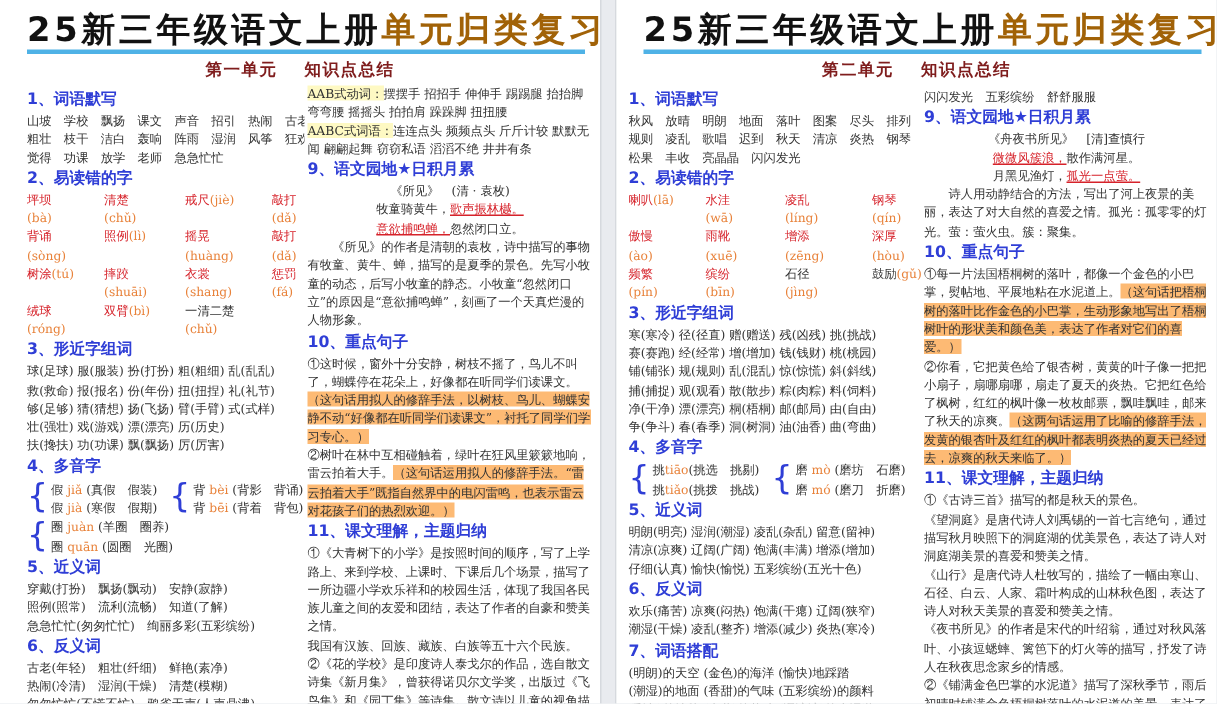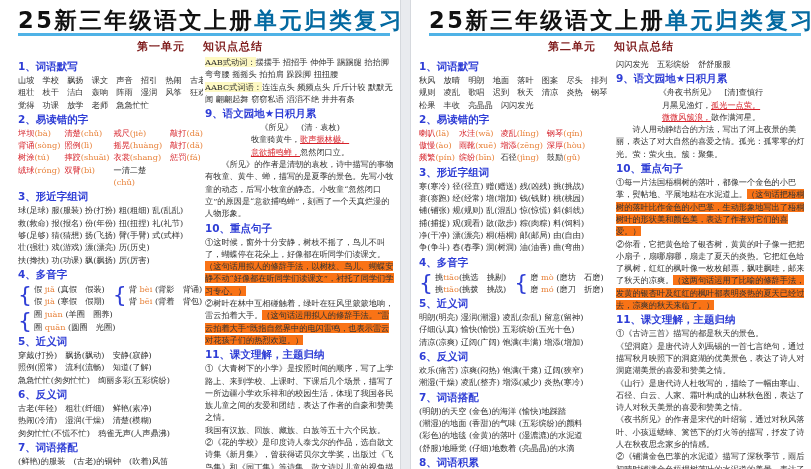--- a/index.html
+++ b/index.html
@@ -3,40 +3,40 @@
 <meta charset="utf-8">
 <style>
   * { box-sizing: border-box; margin: 0; padding: 0; }
   html, body { width: 811px; height: 469px; overflow: hidden; background: #eef0f3; }
   body { font-family: "DejaVu Serif", serif; position: relative; }
   .page { position: absolute; top: 0; width: 400px; height: 469px; background: #ffffff; overflow: hidden; }
   .page.left { left: 0; }
   .page.right { left: 411px; width: 400px; }
   .divider { position: absolute; left: 400px; top: 0; width: 11px; height: 469px; background: #e9ebef; border-left: 1px solid #d6d9de; border-right: 1px solid #d6d9de; }
   .title { position: absolute; left: 18px; top: 6px; width: 372px; height: 30px; font-family: "DejaVu Sans", sans-serif; font-weight: bold; font-size: 22.5px; letter-spacing: 2.5px; white-space: nowrap; color: #111; border-bottom: 3px solid #4fb2e6; line-height: 28px; }
-  .title .red { color: #0369a1; }
+  .title .red { color: #a16207; }
   .subtitle { position: absolute; top: 39px; left: 0; width: 100%; text-align: center; font-size: 11px; font-weight: bold; color: #7f1d1d; letter-spacing: 1px; }
   .subtitle span { margin: 0 9px; }
   .col { position: absolute; top: 58px; font-size: 8.2px; line-height: 12.3px; color: #333; }
   .col.c1 { left: 18px; width: 185px; }
   .col.c2 { left: 205px; width: 190px; }
   .h { color: #2f3ed6; font-family: "DejaVu Sans", sans-serif; font-weight: bold; font-size: 10.5px; line-height: 15px; margin-top: 1px; }
   .row { white-space: nowrap; overflow: hidden; }
   .red { color: #d6222a; }
   .py { color: #e8823a; }
-  .hl { background: #f97316; }
+  .hl { background: #fdba74; }
   .hl-y { background: #fef9c3; }
   .u { color: #d6222a; text-decoration: underline; }
   .center { text-align: center; }
   .indent { text-indent: 2em; }
   .poly { display: flex; align-items: center; margin: 1px 0; white-space: nowrap; }
   .brace { font-size: 22px; color: #2f3ed6; line-height: 22px; margin-right: 2px; font-family: "DejaVu Sans", sans-serif; }
   .poly-group { display: flex; margin-right: 8px; align-items: center; }
   .para { white-space: normal; word-break: break-all; }
-  .grid4 { display: grid; grid-template-columns: repeat(4, auto); column-gap: 4px; justify-content: start; }
+  .grid4 { display: grid; grid-template-columns: repeat(4, auto); column-gap: 20px; justify-content: start; }
 </style>
 </head>
 <body>
 
 <div class="page left">
   <div class="title"><span>25新三年级语文上册</span><span class="red">单元归类复习</span></div>
   <div class="subtitle"><span>第一单元</span><span>知识点总结</span></div>
 
   <div class="col c1">
     <div class="h">1、词语默写</div>
@@ -183,44 +183,44 @@
         <span class="brace">{</span>
         <div>
           <div><span>磨</span> <span class="py">mò</span> <span>(磨坊　石磨)</span></div>
           <div><span>磨</span> <span class="py">mó</span> <span>(磨刀　折磨)</span></div>
         </div>
       </div>
     </div>
 
     <div class="h">5、近义词</div>
     <div class="row">明朗(明亮) 湿润(潮湿) 凌乱(杂乱) 留意(留神)</div>
+    <div class="row">清凉(凉爽) 辽阔(广阔) 饱满(丰满) 增添(增加)</div>
     <div class="row">仔细(认真) 愉快(愉悦) 五彩缤纷(五光十色)</div>
-    <div class="row">清凉(凉爽) 辽阔(广阔) 饱满(丰满) 增添(增加)</div>
 
     <div class="h">6、反义词</div>
     <div class="row">欢乐(痛苦) 凉爽(闷热) 饱满(干瘪) 辽阔(狭窄)</div>
     <div class="row">潮湿(干燥) 凌乱(整齐) 增添(减少) 炎热(寒冷)</div>
 
     <div class="h">7、词语搭配</div>
     <div class="row">(明朗)的天空 (金色)的海洋 (愉快)地踩踏</div>
     <div class="row">(潮湿)的地面 (香甜)的气味 (五彩缤纷)的颜料</div>
     <div class="row">(彩色)的地毯 (金黄)的落叶 (湿漉漉)的水泥道</div>
     <div class="row">(舒服)地睡觉 (仔细)地数着 (亮晶晶)的水滴</div>
 
     <div class="h">8、词语积累</div>
 
   </div>
 
   <div class="col c2" style="top:58px;">
     <div class="row">闪闪发光　五彩缤纷　舒舒服服</div>
 
     <div class="h">9、语文园地★日积月累</div>
     <div class="center">《舟夜书所见》　[清]查慎行</div>
+    <div class="center"><span class="u">微微风簇浪，</span><span>散作满河星。</span></div>
     <div class="center"><span>月黑见渔灯，</span><span class="u">孤光一点萤。</span></div>
-    <div class="center"><span class="u">微微风簇浪，</span><span>散作满河星。</span></div>
     <div class="para indent">诗人用动静结合的方法，写出了河上夜景的美丽，表达了对大自然的喜爱之情。孤光：孤零零的灯光。萤：萤火虫。簇：聚集。</div>
 
     <div class="h">10、重点句子</div>
     <div class="para"><span>①每一片法国梧桐树的落叶，都像一个金色的小巴掌，熨帖地、平展地粘在水泥道上。</span><span class="hl">（这句话把梧桐树的落叶比作金色的小巴掌，生动形象地写出了梧桐树叶的形状美和颜色美，表达了作者对它们的喜爱。）</span></div>
     <div class="para"><span>②你看，它把黄色给了银杏树，黄黄的叶子像一把把小扇子，扇哪扇哪，扇走了夏天的炎热。它把红色给了枫树，红红的枫叶像一枚枚邮票，飘哇飘哇，邮来了秋天的凉爽。</span><span class="hl">（这两句话运用了比喻的修辞手法，发黄的银杏叶及红红的枫叶都表明炎热的夏天已经过去，凉爽的秋天来临了。）</span></div>
 
     <div class="h">11、课文理解，主题归纳</div>
     <div class="para">①《古诗三首》描写的都是秋天的景色。</div>
     <div class="para">《望洞庭》是唐代诗人刘禹锡的一首七言绝句，通过描写秋月映照下的洞庭湖的优美景色，表达了诗人对洞庭湖美景的喜爱和赞美之情。</div>
     <div class="para">《山行》是唐代诗人杜牧写的，描绘了一幅由寒山、石径、白云、人家、霜叶构成的山林秋色图，表达了诗人对秋天美景的喜爱和赞美之情。</div>

